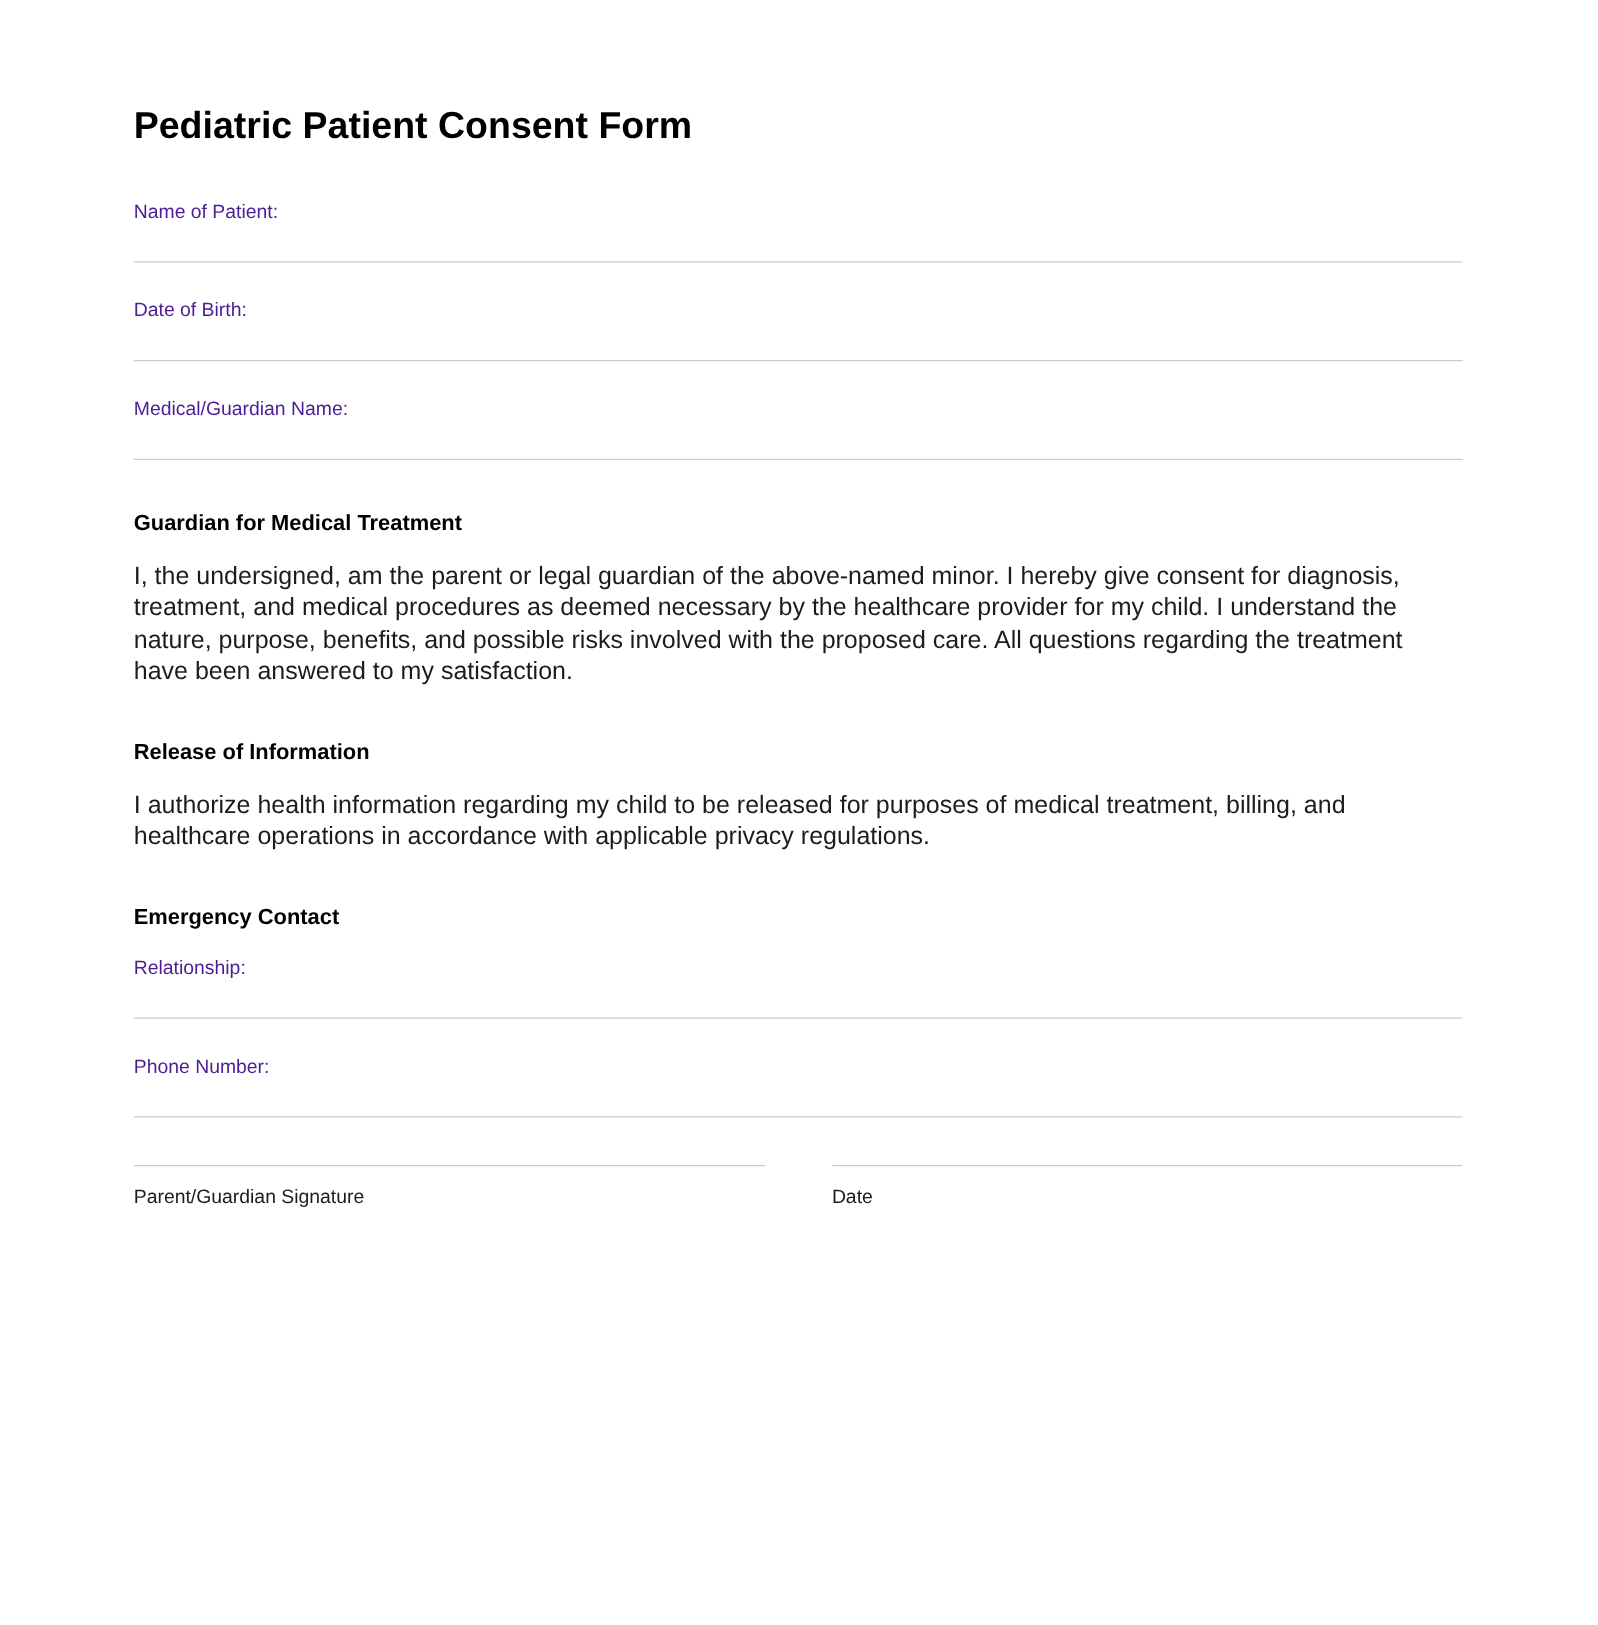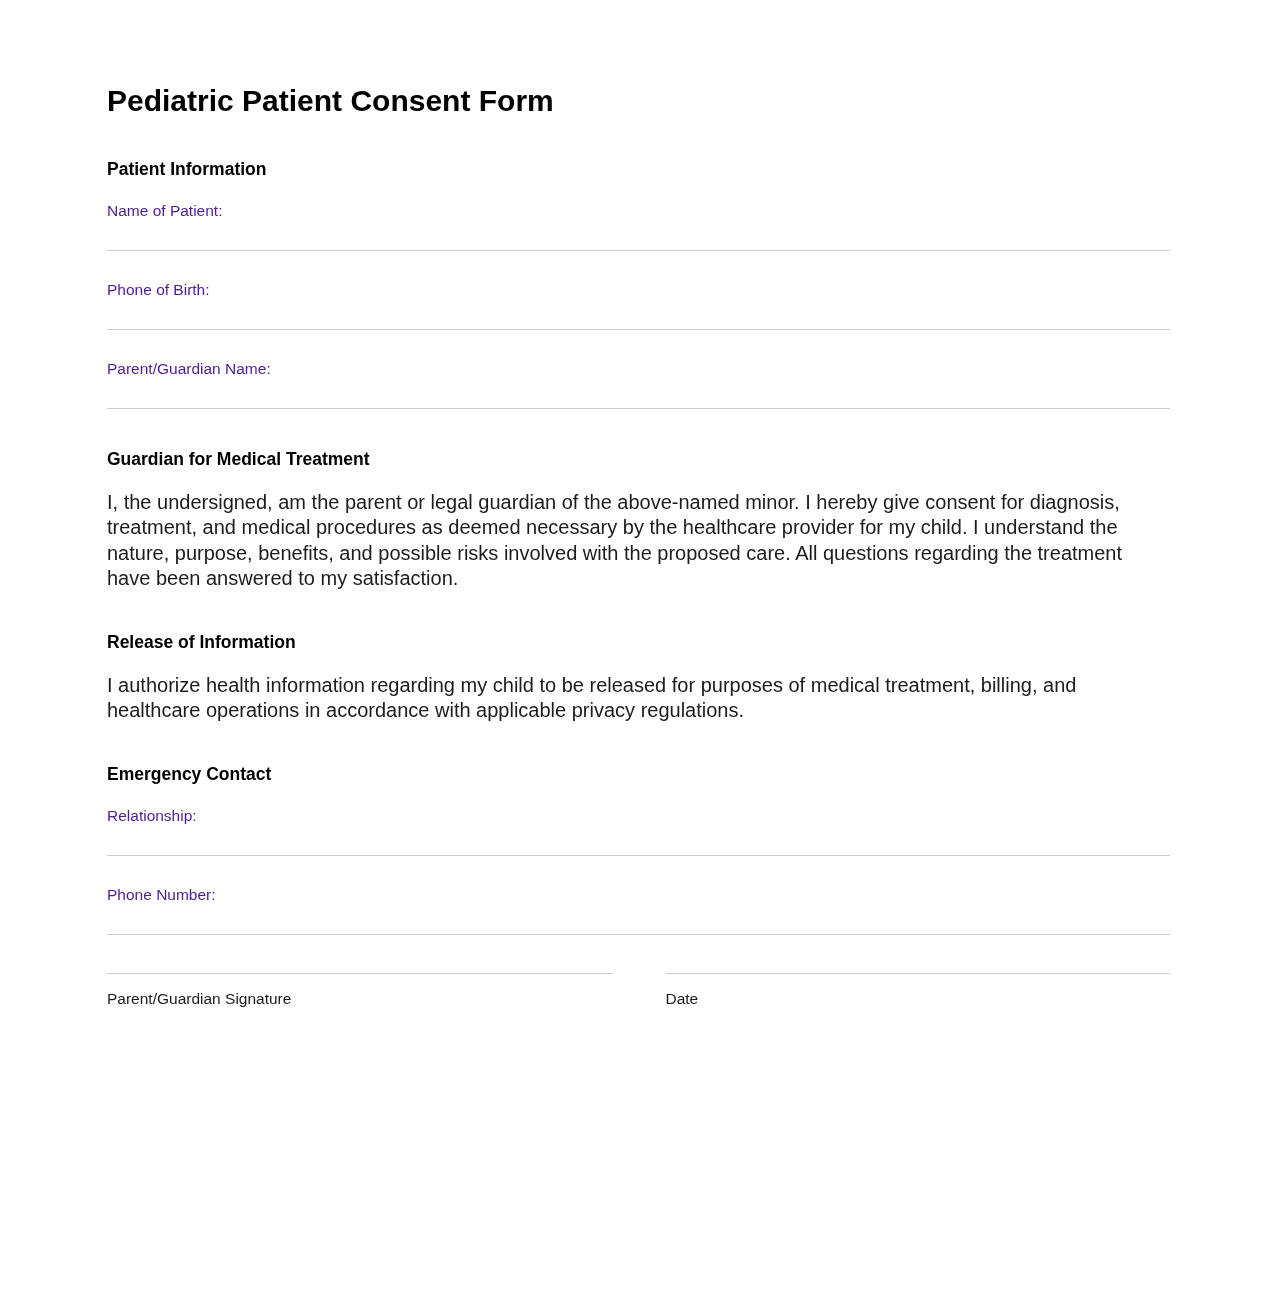--- a/index.html
+++ b/index.html
@@ -71,34 +71,33 @@
     color: #1c1c1c;
   }
 </style>
 </head>
 <body>
 
 <div class="page">
 
   <h1 class="doc-title">Pediatric Patient Consent Form</h1>
 
-  <h2 class="section-heading">Patient Information</h2>
 
   <div class="field">
     <p class="field-label">Name of Patient:</p>
     <div class="field-underline"></div>
   </div>
 
   <div class="field">
-    <p class="field-label">Phone of Birth:</p>
+    <p class="field-label">Date of Birth:</p>
     <div class="field-underline"></div>
   </div>
 
   <div class="field">
-    <p class="field-label">Parent/Guardian Name:</p>
+    <p class="field-label">Medical/Guardian Name:</p>
     <div class="field-underline"></div>
   </div>
 
   <h2 class="section-heading">Guardian for Medical Treatment</h2>
   <p class="body-text">I, the undersigned, am the parent or legal guardian of the above-named minor. I hereby give consent for diagnosis, treatment, and medical procedures as deemed necessary by the healthcare provider for my child. I understand the nature, purpose, benefits, and possible risks involved with the proposed care. All questions regarding the treatment have been answered to my satisfaction.</p>
 
   <h2 class="section-heading">Release of Information</h2>
   <p class="body-text">I authorize health information regarding my child to be released for purposes of medical treatment, billing, and healthcare operations in accordance with applicable privacy regulations.</p>
 
   <h2 class="section-heading">Emergency Contact</h2>

